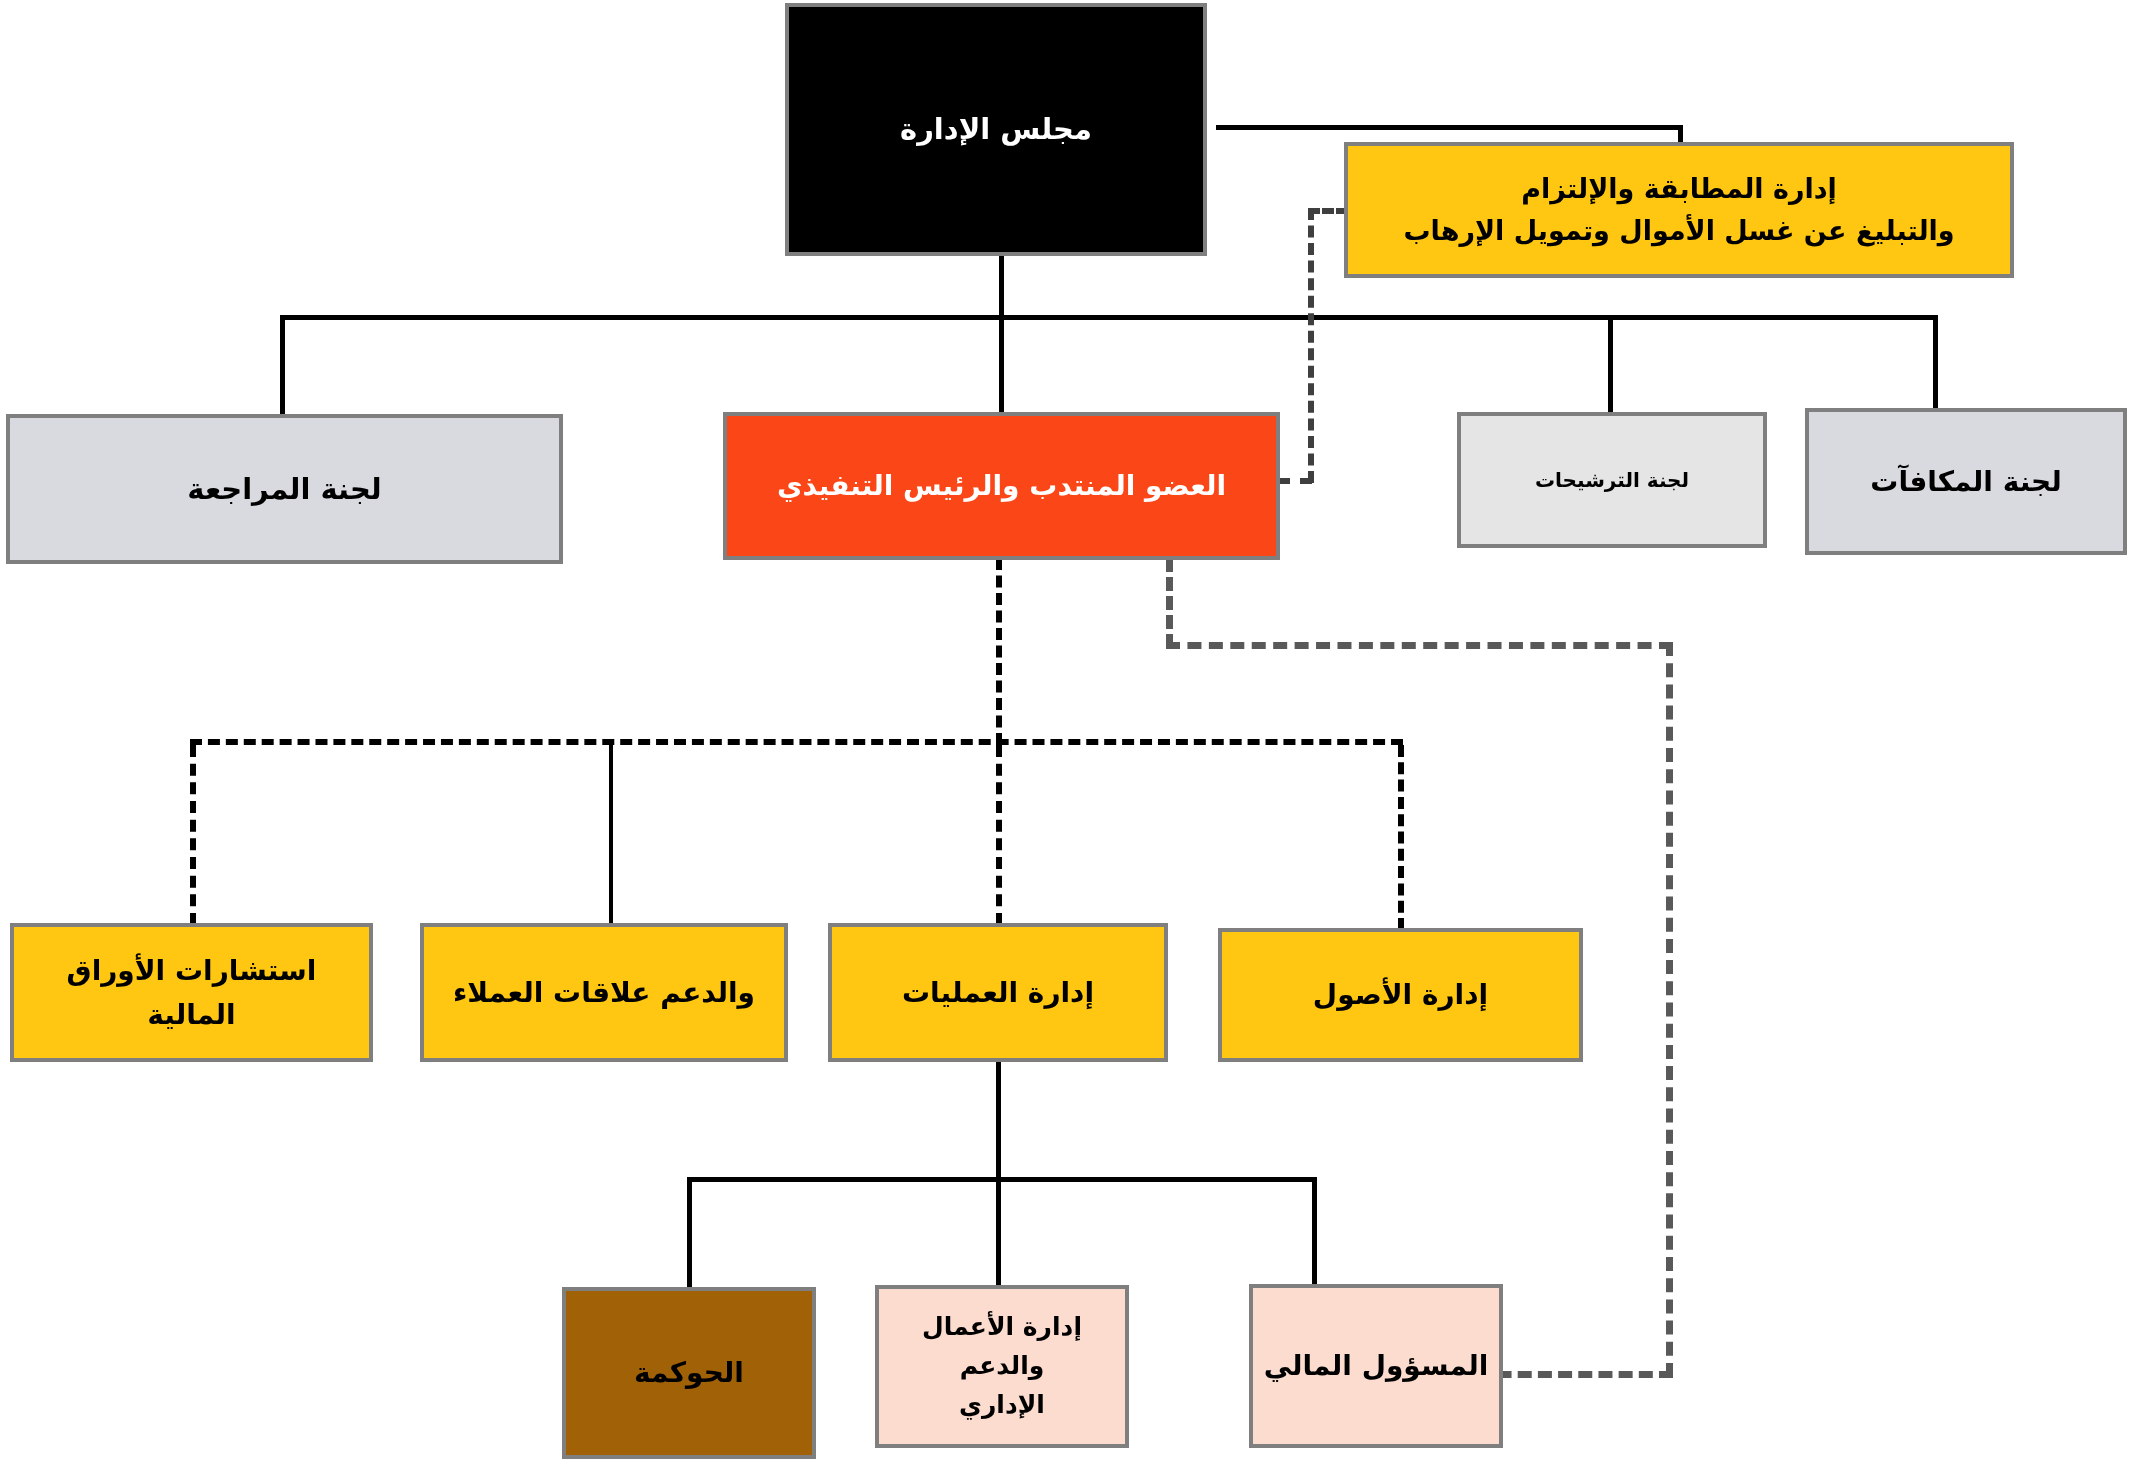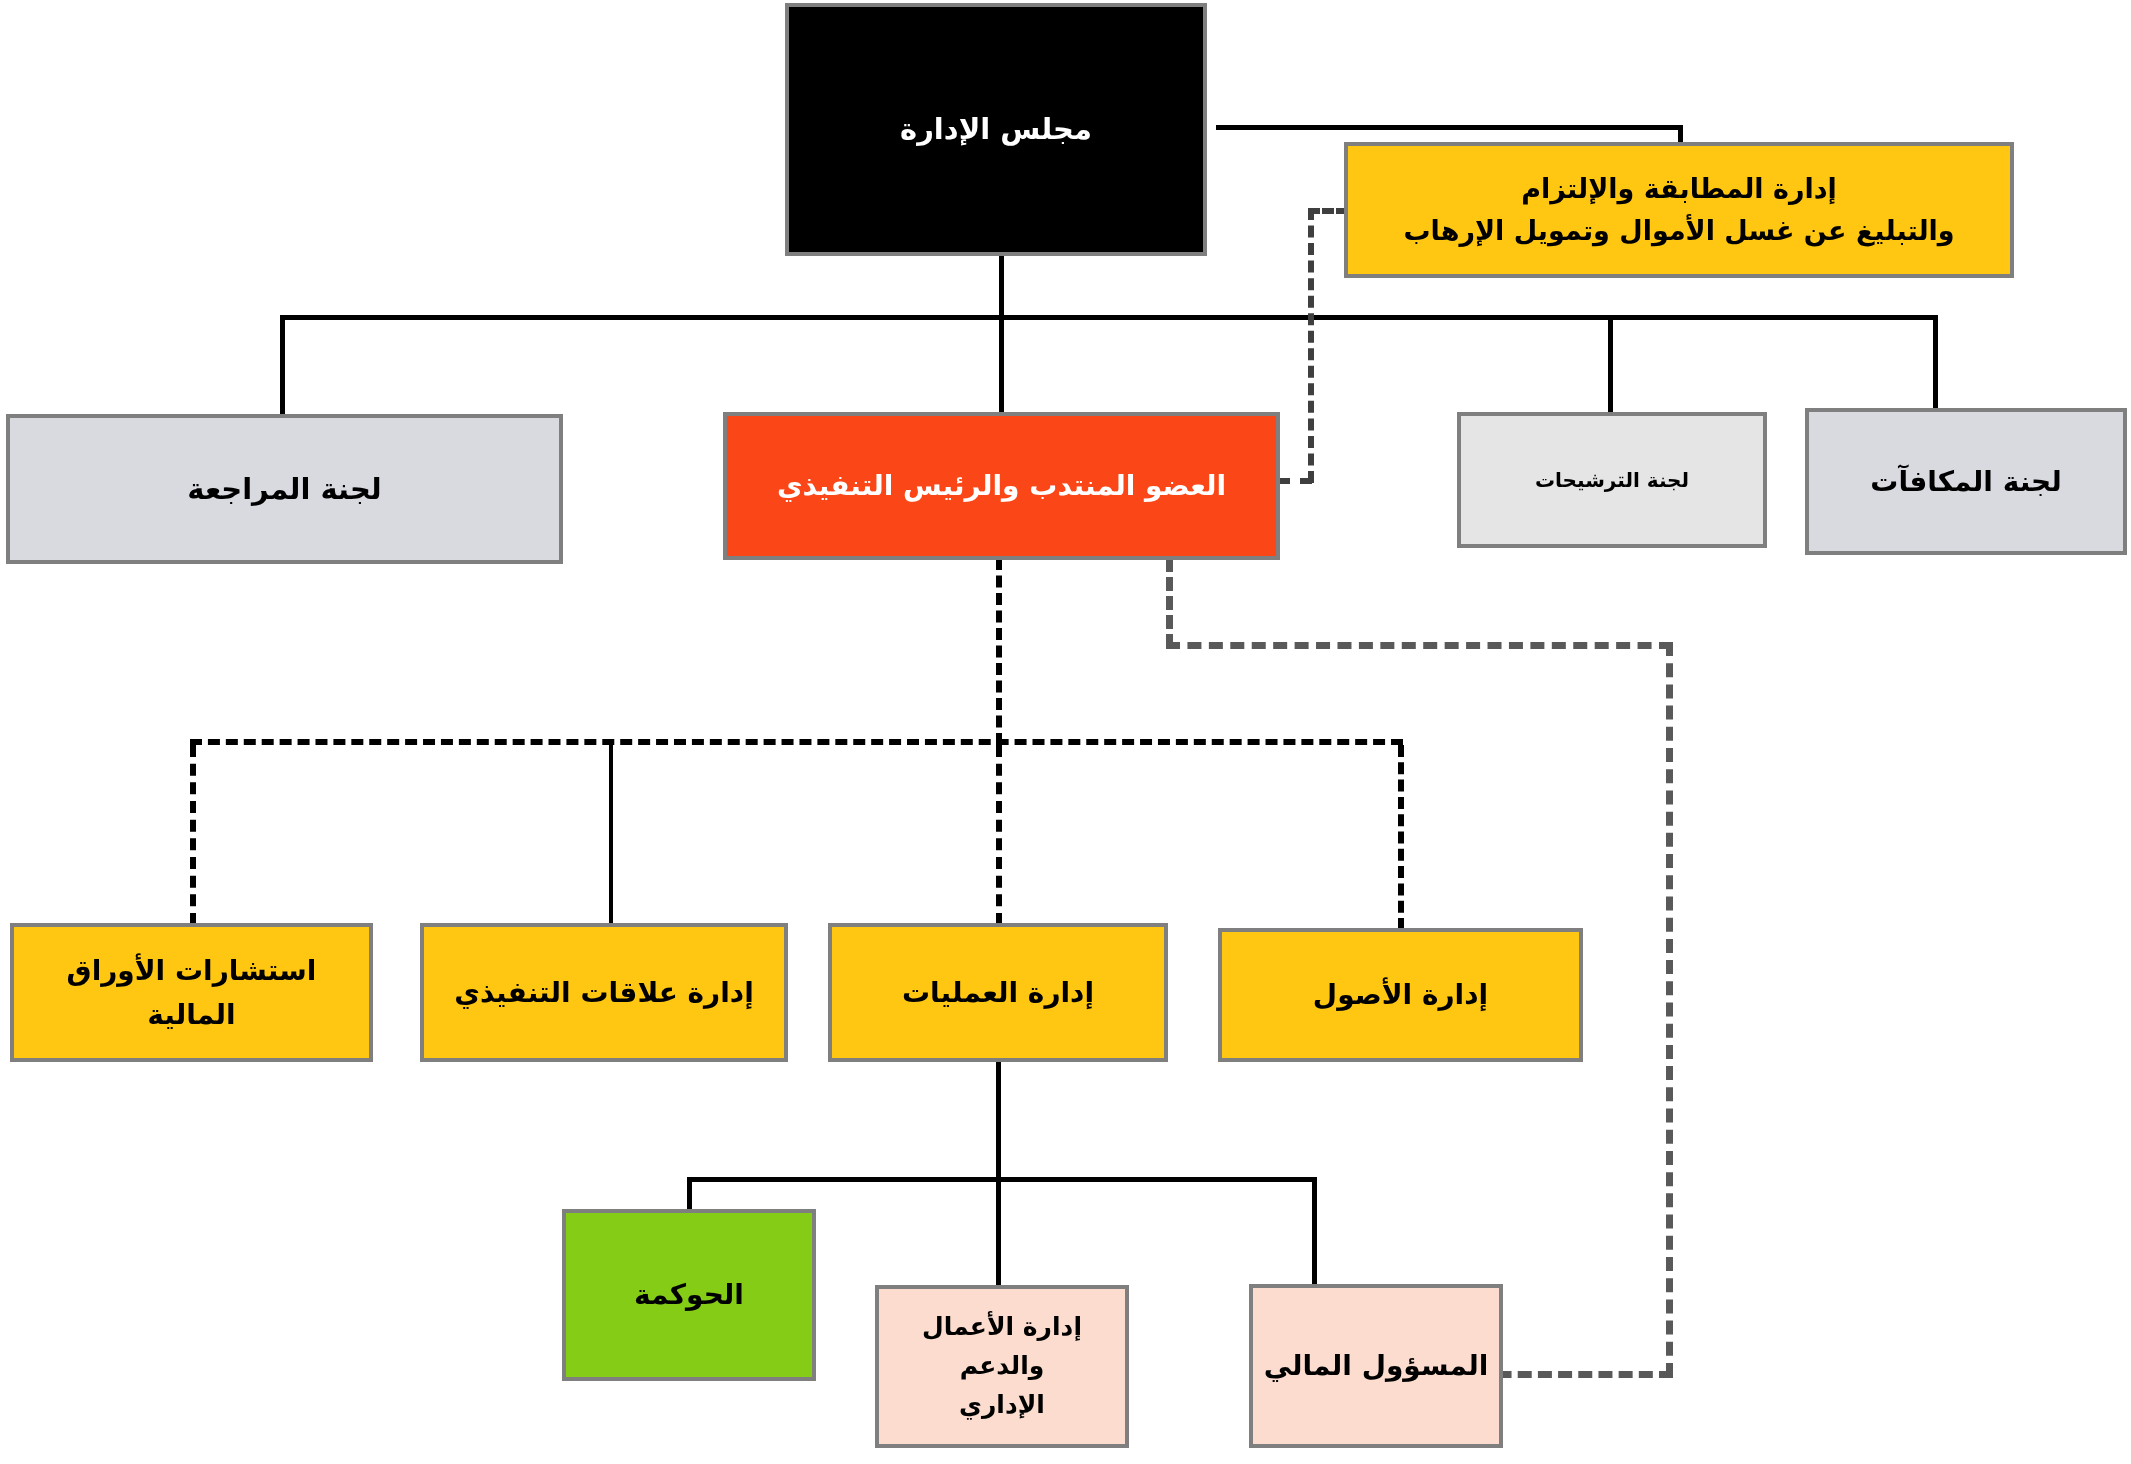--- a/index.html
+++ b/index.html
@@ -88,32 +88,32 @@
   <div class="node" style="left:1805px; top:408px; width:322px; height:147px; background:#D9D9E0; color:#000000; font-size:28px;">
     <span>لجنة المكافآت</span>
   </div>
 
   <div class="node" style="left:10px; top:923px; width:363px; height:139px; background:#FFC711; color:#000000; font-size:28px;">
     <span>استشارات الأوراق
 المالية</span>
   </div>
 
   <div class="node" style="left:420px; top:923px; width:368px; height:139px; background:#FFC711; color:#000000; font-size:28px;">
-    <span>إدارة علاقات التنفيذي</span>
+    <span>والدعم علاقات العملاء</span>
   </div>
 
   <div class="node" style="left:828px; top:923px; width:340px; height:139px; background:#FFC711; color:#000000; font-size:28px;">
     <span>إدارة العمليات</span>
   </div>
 
   <div class="node" style="left:1218px; top:928px; width:365px; height:134px; background:#FFC711; color:#000000; font-size:28px;">
     <span>إدارة الأصول</span>
   </div>
 
-  <div class="node" style="left:562px; top:1209px; width:254px; height:172px; background:#84cc16; color:#000000; font-size:28px;">
+  <div class="node" style="left:562px; top:1287px; width:254px; height:172px; background:#a16207; color:#000000; font-size:28px;">
     <span>الحوكمة</span>
   </div>
 
   <div class="node" style="left:875px; top:1285px; width:254px; height:163px; background:#FBDCCE; color:#000000; font-size:25px;">
     <span>إدارة الأعمال والدعم
 الإداري</span>
   </div>
 
   <div class="node" style="left:1249px; top:1284px; width:254px; height:164px; background:#FBDCCE; color:#000000; font-size:28px;">
     <span>المسؤول المالي</span>

